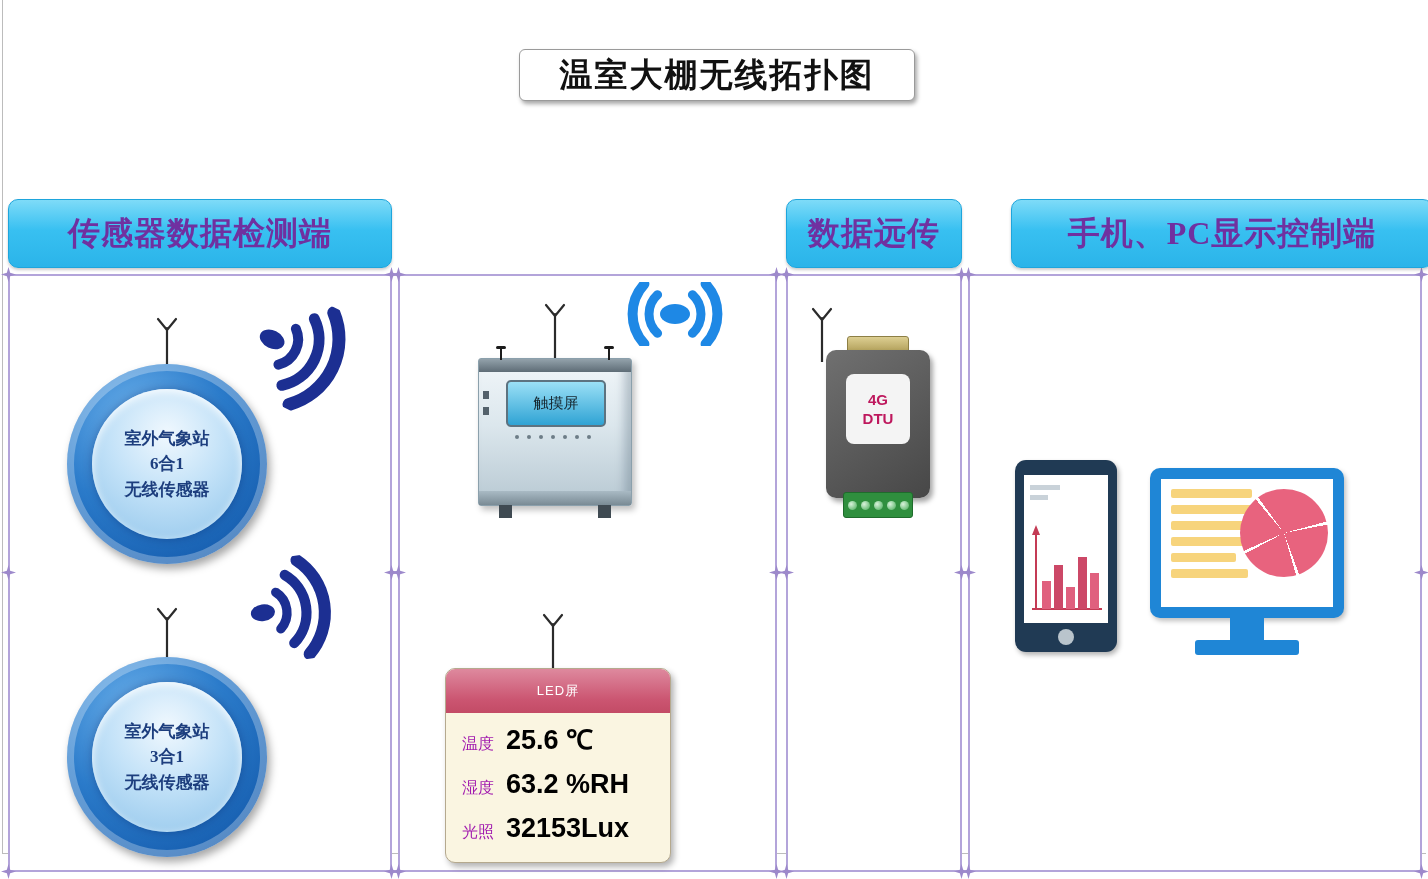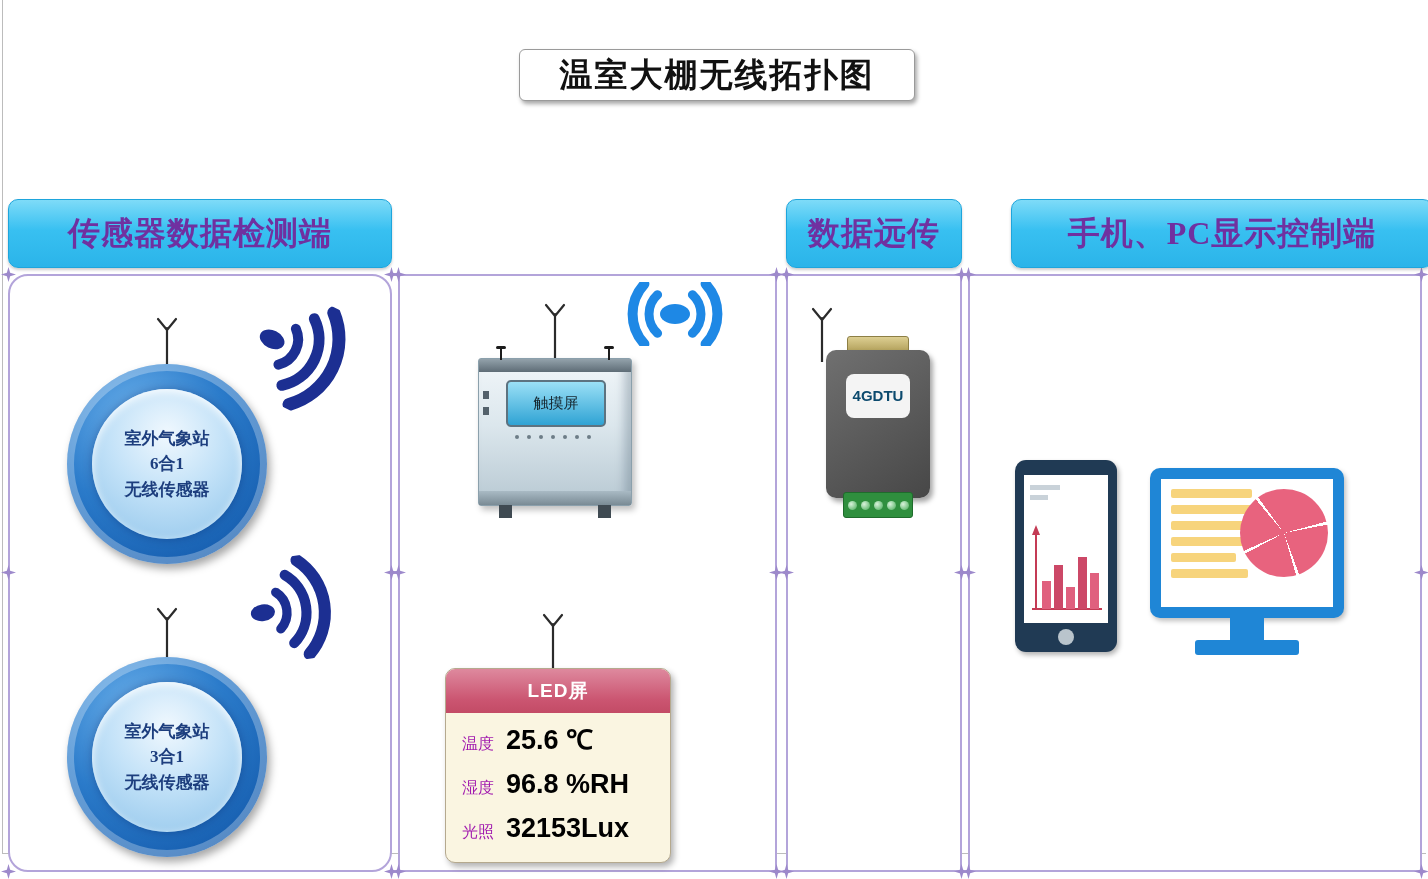--- a/index.html
+++ b/index.html
@@ -22,21 +22,21 @@
     border:1px solid #1ea5dc; box-shadow:0 2px 3px rgba(0,0,0,.2);
     display:flex; align-items:center; justify-content:center;
     font-family:"Liberation Serif", serif; font-weight:bold; font-size:32px; color:#7030a0; z-index:2; letter-spacing:1px; }
   .h1 { left:8px;   width:384px; }
   .h2 { left:398px; width:379px; }
   .h3 { left:786px; width:176px; }
   .h4 { left:968px; width:422px;margin-left:43px; }
 
   
   .panel { position:absolute; top:274px; height:598px; border:2px solid #b3a4da; background:#fff; z-index:1; }
-  .p1 { left:8px;   width:384px;border-radius:20px; }
+  .p1 { left:8px;   width:384px; }
   .p2 { left:398px; width:379px; }
   .p3 { left:786px; width:176px; }
   .p4 { left:968px; width:454px; }
   .orn { position:absolute; width:15px; height:15px; background:#9d89cb;
     clip-path:polygon(50% 0%, 61% 39%, 100% 50%, 61% 61%, 50% 100%, 39% 61%, 0% 50%, 39% 39%); }
   .orn.tl{left:-9px;top:-9px} .orn.tr{right:-9px;top:-9px}
   .orn.bl{left:-9px;bottom:-9px} .orn.br{right:-9px;bottom:-9px}
   .orn.ml{left:-9px;top:calc(50% - 8px)} .orn.mr{right:-9px;top:calc(50% - 8px)}
 
   .abs { position:absolute; }
@@ -73,35 +73,35 @@
     font-family:"Liberation Serif", serif; font-weight:bold; font-size:28px; color:#000; letter-spacing:2px; }
   .cab-mark { position:absolute; left:4px; width:6px; height:8px; background:#53616b; }
   .cab-bottom { position:absolute; left:0; right:0; bottom:0; height:14px; background:linear-gradient(180deg,#a9bac4,#7a8b95); }
   .cab-foot { position:absolute; bottom:-13px; width:13px; height:13px; background:#3f4a52; }
   .cab-foot.l { left:20px; } .cab-foot.r { right:20px; }
 
   
   .led { position:absolute; width:226px; border-radius:10px; overflow:hidden;
     border:1px solid #b5a98e; background:#faf5e1; box-shadow:3px 4px 6px rgba(0,0,0,.3); }
   .led-head { height:44px; background:linear-gradient(180deg,#de899e 0%, #cb5571 70%, #c34b66 100%);
-    color:#fff; display:flex; align-items:center; justify-content:center; font-size:19px; letter-spacing:1px;font-weight:bold; }
+    color:#fff; display:flex; align-items:center; justify-content:center; font-size:13px; letter-spacing:1px; }
   .led-body { padding:7px 16px 10px; }
   .led-row { display:flex; align-items:baseline; gap:12px; line-height:40px; white-space:nowrap; }
   .led-label { font-family:Liberation Sans, sans-serif; font-size:16px; color:#a21caf; }
   .led-value { font-size:27px; font-weight:bold; color:#000; }
 
   
   .dtu { position:absolute; width:104px; height:184px; }
   .dtu-conn { position:absolute; top:0; left:21px; width:62px; height:16px;
     background:linear-gradient(180deg,#ddcf92,#b3a15c); border:1px solid #8d7f45; border-radius:3px 3px 0 0; }
   .dtu-body { position:absolute; top:14px; left:0; width:104px; height:148px; border-radius:10px;
     background:linear-gradient(145deg,#707070,#474747); box-shadow:3px 4px 5px rgba(0,0,0,.35); }
-  .dtu-label { position:absolute; top:24px; left:20px; width:64px; height:44px; background:#f4f4f4; border-radius:8px;
-    display:flex; flex-direction:row; align-items:center; justify-content:center;
-    font-size:15px; font-weight:bold; color:#0c4a6e; line-height:1.3; }
+  .dtu-label { position:absolute; top:24px; left:20px; width:64px; height:70px; background:#f4f4f4; border-radius:8px;
+    display:flex; flex-direction:column; align-items:center; justify-content:center;
+    font-size:15px; font-weight:bold; color:#be185d; line-height:1.3; }
   .dtu-term { position:absolute; top:156px; left:17px; width:70px; height:26px;
     background:#2f8f3e; border:1px solid #1f6b2c; border-radius:3px;
     display:flex; align-items:center; justify-content:center; gap:4px; }
   .dtu-term i { width:9px; height:9px; border-radius:50%; background:radial-gradient(circle at 35% 35%, #d9f2dc, #6fbf7c 70%, #2c6e38); }
 
   
   .phone { position:absolute; width:102px; height:192px; background:#203a54; border-radius:11px; box-shadow:2px 3px 5px rgba(0,0,0,.3); }
   .phone-screen { position:absolute; top:15px; left:9px; right:9px; bottom:29px; background:#fff; }
   .home-btn { position:absolute; bottom:7px; left:50%; margin-left:-8px; width:16px; height:16px; border-radius:50%; background:#b9c4cc; }
 
@@ -240,21 +240,21 @@
 
     <div class="led" style="left:45px; top:392px;">
       <div class="led-head">LED屏</div>
       <div class="led-body">
         <div class="led-row">
           <span class="led-label">温度</span>
           <span class="led-value">25.6 ℃</span>
         </div>
         <div class="led-row">
           <span class="led-label">湿度</span>
-          <span class="led-value">96.8 %RH</span>
+          <span class="led-value">63.2 %RH</span>
         </div>
         <div class="led-row">
           <span class="led-label">光照</span>
           <span class="led-value">32153Lux</span>
         </div>
       </div>
     </div>
   <span class="orn tl"></span>
       <span class="orn tr"></span>
       <span class="orn bl"></span>

